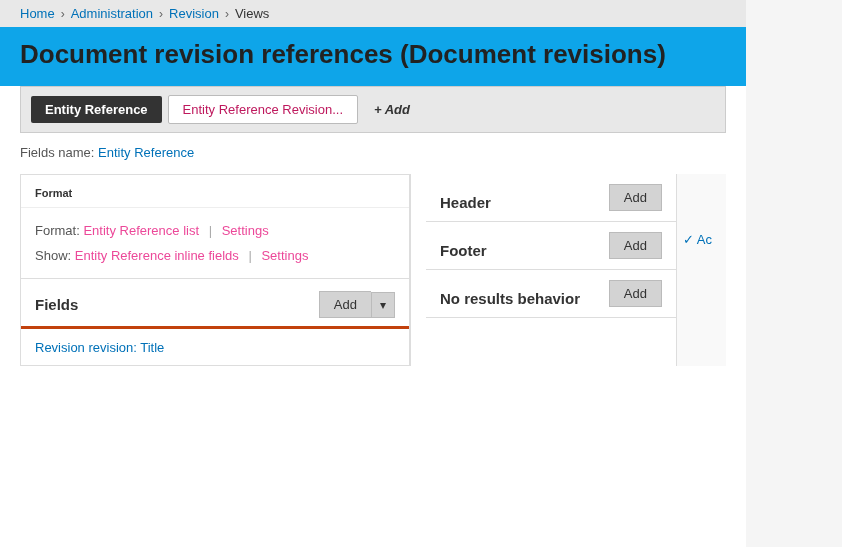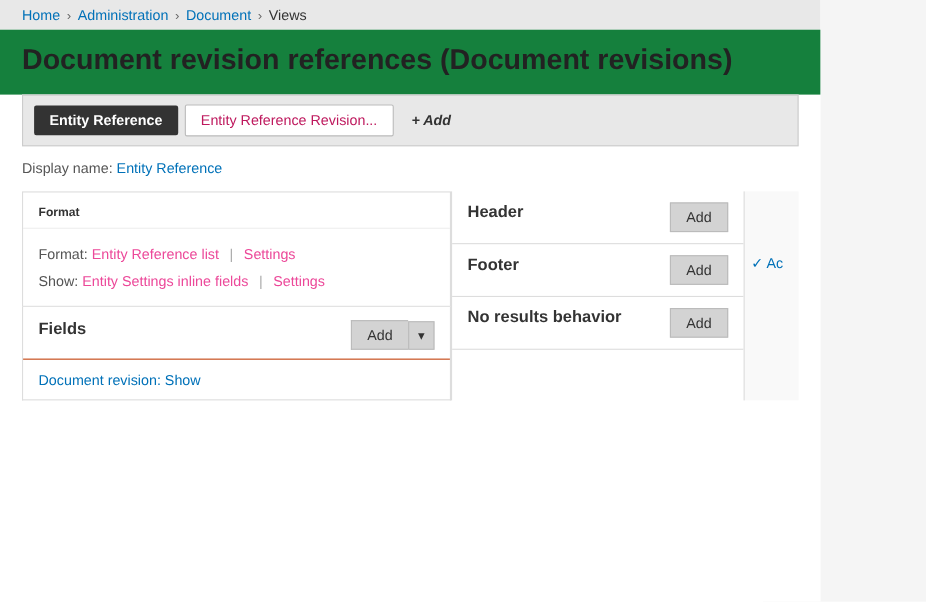--- a/index.html
+++ b/index.html
@@ -28,21 +28,21 @@
       color: #666;
       font-size: 12px;
     }
     .breadcrumb-link {
       color: #0071b8;
       text-decoration: none;
       cursor: pointer;
     }
     .page-title-area {
       padding: 12px 20px 16px 20px;
-      background: #15803d;
+      background: #0ea5e9;
     }
     .page-title {
       font-size: 26px;
       font-weight: bold;
       color: #222;
       line-height: 1.2;
     }
     .displays-section {
       padding: 0 20px;
     }
@@ -143,24 +143,24 @@
     .format-row a {
       color: #ec4899;
       text-decoration: none;
     }
     .pipe-sep {
       color: #aaa;
       margin: 0 6px;
     }
     .fields-header {
       display: flex;
-      align-items: flex-start;
+      align-items: center;
       justify-content: space-between;
       padding: 12px 14px 8px 14px;
-      border-bottom: 1px solid #c2410c;
+      border-bottom: 3px solid #c2410c;
     }
     .fields-title {
       font-size: 15px;
       font-weight: bold;
     }
     .add-btn-group {
       display: flex;
       align-items: center;
     }
     .add-btn {
@@ -185,23 +185,24 @@
     }
     .fields-body a {
       color: #0071b8;
       text-decoration: none;
       font-size: 13px;
     }
     .right-section {
       border-bottom: 1px solid #ddd;
       padding: 10px 14px;
       display: flex;
-      align-items: flex-start;
+      align-items: flex-end;
       justify-content: space-between;
       font-size: 13px;
+      margin-left: 15px;
     }
     .right-section-title {
       font-size: 15px;
       font-weight: bold;
       color: #333;
     }
     .section-btn {
       background: #d3d3d3;
       border: 1px solid #bbb;
       padding: 5px 14px;
@@ -238,76 +239,76 @@
 </head>
 <body>
 
 <div class="page-wrapper">
 
   <div class="breadcrumb-bar">
     <a class="breadcrumb-link">Home</a>
     <span class="breadcrumb-sep">›</span>
     <a class="breadcrumb-link">Administration</a>
     <span class="breadcrumb-sep">›</span>
-    <a class="breadcrumb-link">Document</a>
+    <a class="breadcrumb-link">Revision</a>
     <span class="breadcrumb-sep">›</span>
     <span>Views</span>
   </div>
 
   <div class="page-title-area">
     <h1 class="page-title">Document revision references (Document revisions)</h1>
   </div>
 
   <div class="displays-section">
 
     <div class="tabs-bar">
       <button class="tab-active">Entity Reference</button>
       <button class="tab-inactive">Entity Reference Revision...</button>
       <button class="tab-add">+ Add</button>
     </div>
 
     <div class="display-name-bar">
-      <span>Display name:</span>
+      <span>Fields name:</span>
       <a>Entity Reference</a>
     </div>
 
     <div class="content-row">
 
       <div class="left-col">
 
         <div class="panel-box">
           <div class="panel-header">
             <span>Format</span>
           </div>
           <div class="panel-body">
             <div class="format-row">
               <span>Format:</span>
               <a>Entity Reference list</a>
               <span class="pipe-sep">|</span>
               <a>Settings</a>
             </div>
             <div class="format-row">
               <span>Show:</span>
-              <a>Entity Settings inline fields</a>
+              <a>Entity Reference inline fields</a>
               <span class="pipe-sep">|</span>
               <a>Settings</a>
             </div>
           </div>
         </div>
 
         <div class="panel-box">
           <div class="fields-header">
             <span class="fields-title">Fields</span>
             <div class="add-btn-group">
               <button class="add-btn">Add</button>
               <button class="add-btn-dropdown">▾</button>
             </div>
           </div>
           <div class="fields-body">
-            <a>Document revision: Show</a>
+            <a>Revision revision: Title</a>
           </div>
         </div>
       </div>
 
       <div class="right-col">
 
 
         <div class="right-section">
           <span class="right-section-title">Header</span>
           <button class="section-btn">Add</button>

